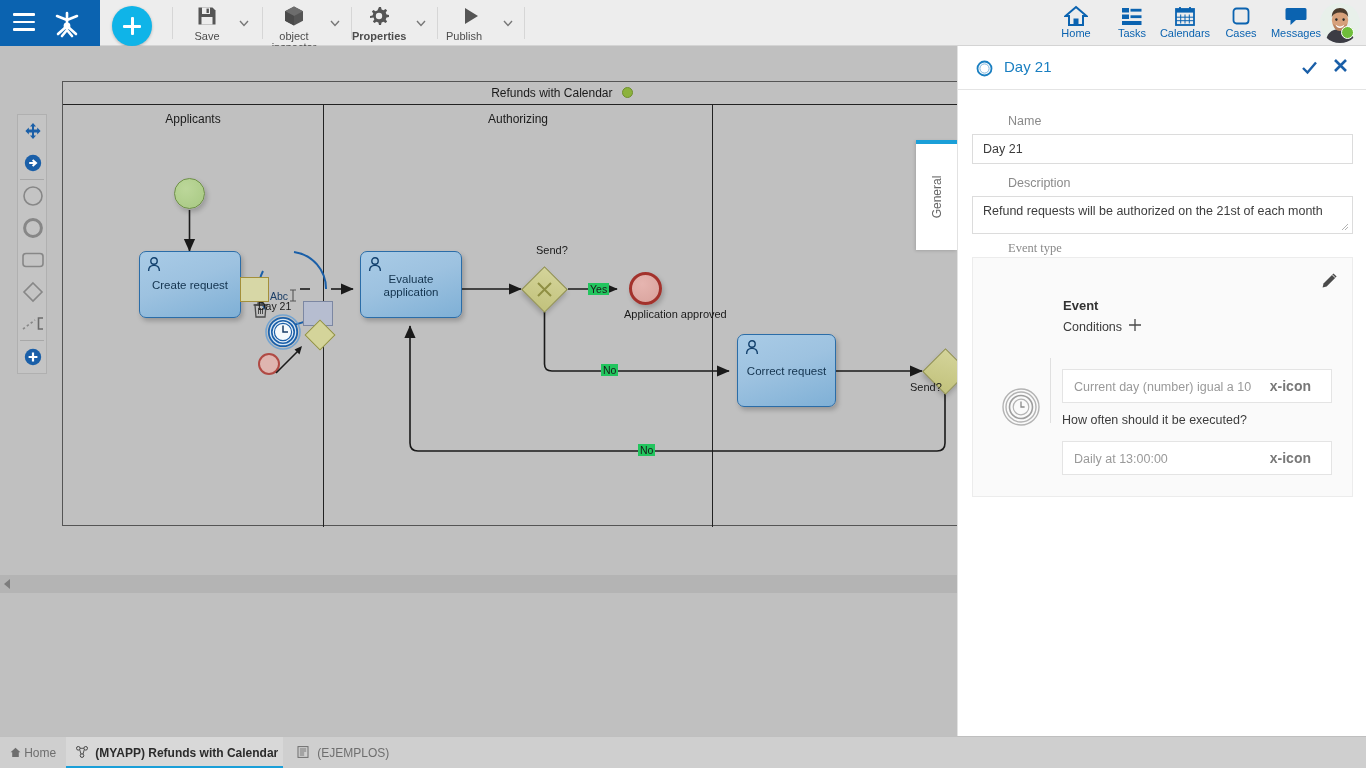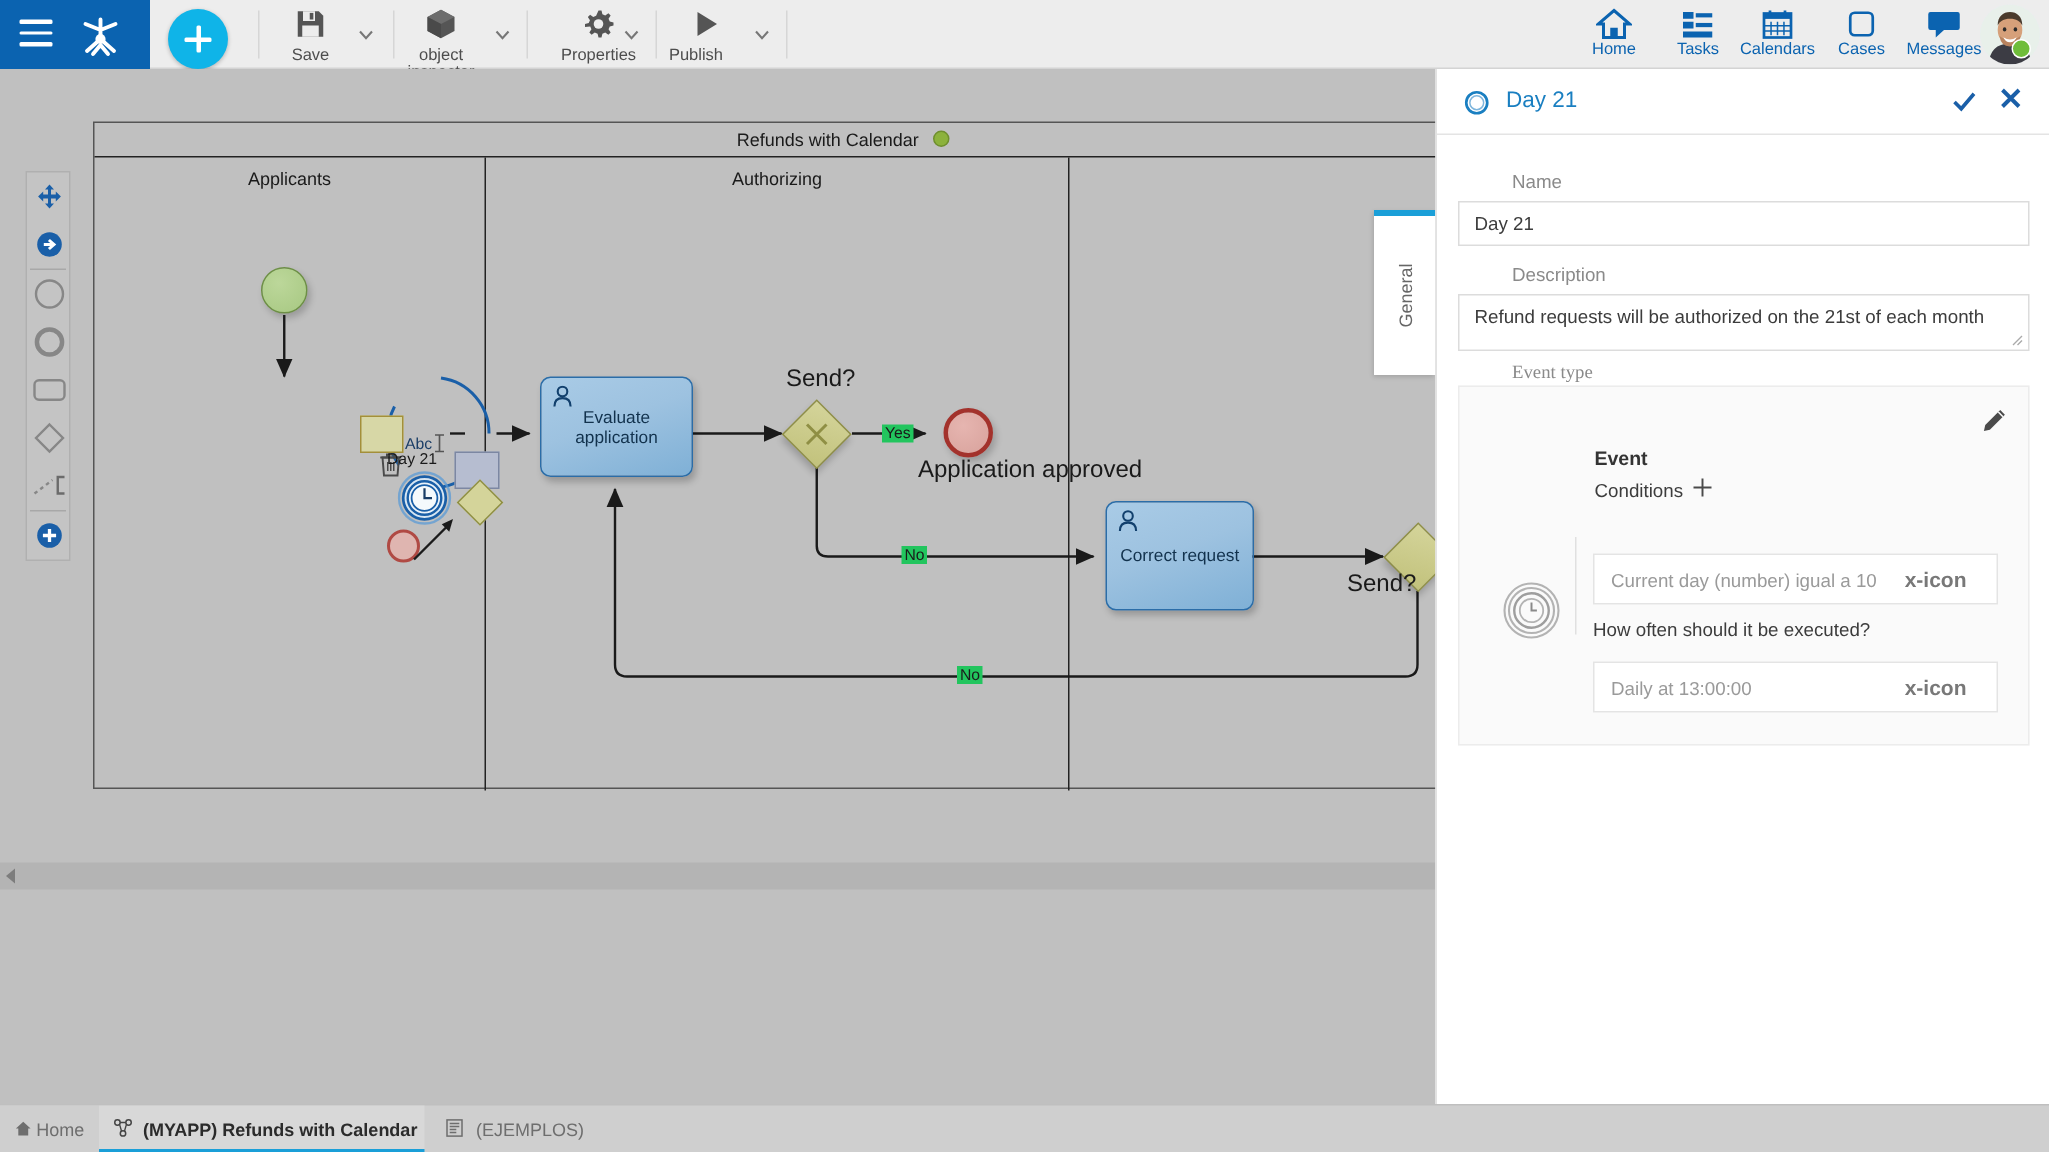--- a/index.html
+++ b/index.html
@@ -143,21 +143,21 @@
     position: absolute;
     background: linear-gradient(150deg, #d4d49a, #c2c27c);
     border: 1.5px solid #8f8f44;
     transform: rotate(45deg);
     box-shadow: 2px 3px 5px rgba(0,0,0,.2);
   }
   .flowlabel {
     position: absolute; font-size: 10.5px; color: #1a1a1a;
     background: #22c55e; padding: 0 2px; white-space: nowrap;
   }
-  .difflabel { position: absolute; font-size: 16px; color: #1a1a1a; white-space: nowrap; }
+  .difflabel { position: absolute; font-size: 11px; color: #1a1a1a; white-space: nowrap; margin-left: 12px; }
 
   
   #gen-tab {
     position: absolute; left: 916px; top: 94px; width: 41px; height: 110px;
     background: #fff; border-top: 4px solid #1a9fd8;
     box-shadow: -1px 1px 3px rgba(0,0,0,.15);
     cursor: pointer;
   }
   #gen-tab span {
     position: absolute; left: 50%; top: 50%;
@@ -316,21 +316,21 @@
     </span>
     <span class="lbl">object inspector</span>
   </div>
   <div class="tbcaret" style="left:327px;">
     <svg width="16" height="16" viewBox="0 0 16 16">
         <path d="M4 6 L8 10.5 L12 6" stroke="#777" stroke-width="1.4" fill="none"></path>
       </svg>
   </div>
   <div class="tb-sep" style="left:351px;"></div>
 
-  <div class="tbitem" style="left:372px; width:54px;">
+  <div class="tbitem" style="left:352px; width:54px;font-weight:bold;">
     <span class="ic">
       <svg width="22" height="22" viewBox="0 0 22 22">
         <path d="M11 2 l2 0 .6 2.5 1.9.8 2.1-1.4 1.5 1.5-1.4 2.1.8 1.9 2.5.6 0 2-2.5.6-.8 1.9 1.4 2.1-1.5 1.5-2.1-1.4-1.9.8-.6 2.5-2 0-.6-2.5-1.9-.8-2.1 1.4-1.5-1.5 1.4-2.1-.8-1.9L2 13l0-2 2.5-.6.8-1.9L3.9 6.4 5.4 4.9l2.1 1.4 1.9-.8z" fill="#555"></path>
         <circle cx="11" cy="11" r="3.2" fill="#ededed"></circle>
       </svg>
     </span>
     <span class="lbl">Properties</span>
   </div>
   <div class="tbcaret" style="left:413px;">
     <svg width="16" height="16" viewBox="0 0 16 16">
@@ -508,20 +508,29 @@
 
     <path d="M568 243 H 617" stroke="#1a1a1a" stroke-width="1.6" fill="none" marker-end="url(#ah)"></path>
 
     <path d="M544.5 266 V 318 Q 544.5 325 552 325 H 729" stroke="#1a1a1a" stroke-width="1.6" fill="none" marker-end="url(#ah)"></path>
 
     <path d="M834 325 H 922" stroke="#1a1a1a" stroke-width="1.6" fill="none" marker-end="url(#ah)"></path>
 
     <path d="M945 348 V 397 Q 945 405 937 405 H 418 Q 410 405 410 397 V 280" stroke="#1a1a1a" stroke-width="1.6" fill="none" marker-end="url(#ah)"></path>
   </svg>
 
+  <div class="task" style="left:139px; top:205px; width:102px; height:67px;">
+    <span class="ucorner">
+      <svg width="14" height="15" viewBox="0 0 14 15">
+        <circle cx="7" cy="4" r="3.2" fill="none" stroke="#12406d" stroke-width="1.4"></circle>
+        <path d="M1.6 14 c0-4 2.4-5.6 5.4-5.6 s5.4 1.6 5.4 5.6" fill="none" stroke="#12406d" stroke-width="1.4"></path>
+      </svg>
+    </span>
+    <span class="tlabel">Create request</span>
+  </div>
 
   <div class="task" style="left:360px; top:205px; width:102px; height:67px;">
     <span class="ucorner">
       <svg width="14" height="15" viewBox="0 0 14 15">
         <circle cx="7" cy="4" r="3.2" fill="none" stroke="#12406d" stroke-width="1.4"></circle>
         <path d="M1.6 14 c0-4 2.4-5.6 5.4-5.6 s5.4 1.6 5.4 5.6" fill="none" stroke="#12406d" stroke-width="1.4"></path>
       </svg>
     </span>
     <span class="tlabel">Evaluate application</span>
   </div>

